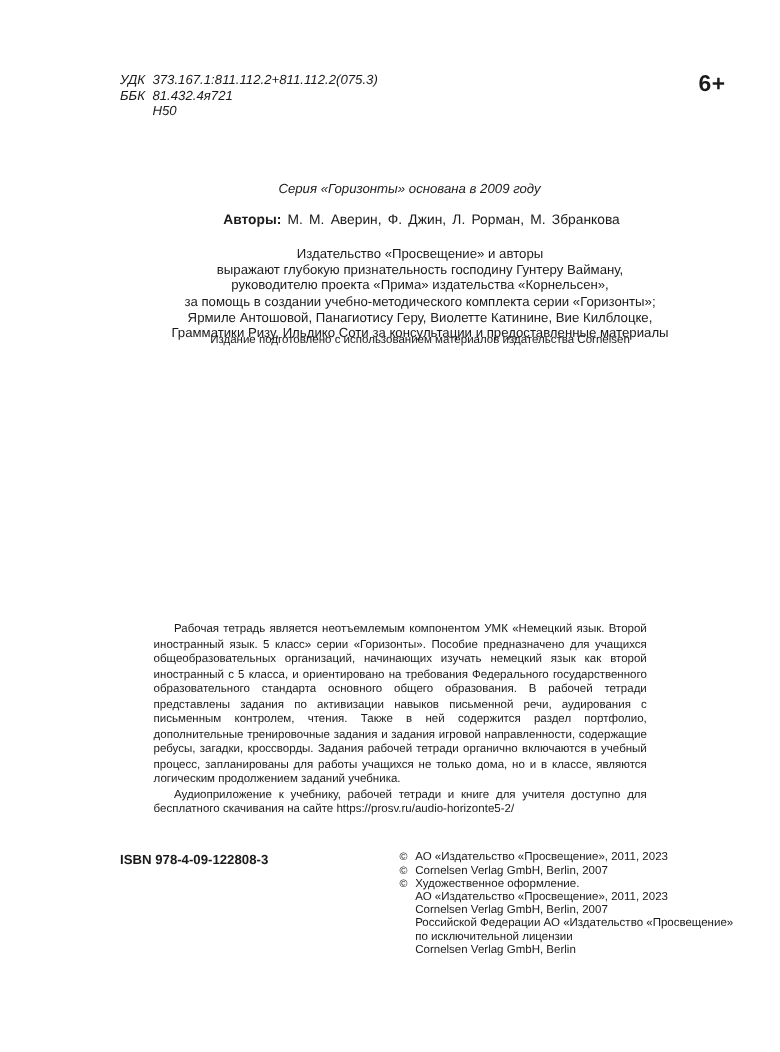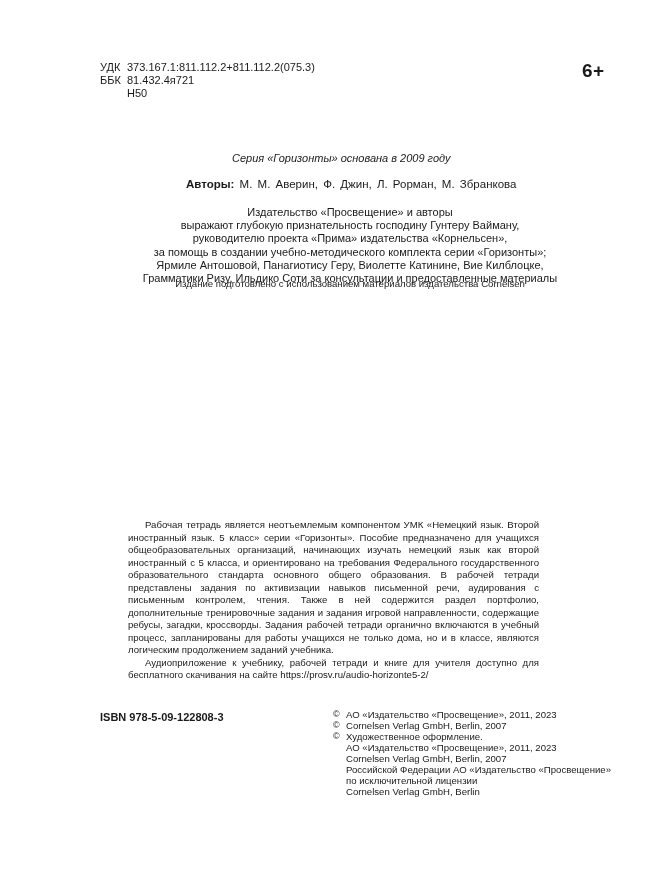--- a/index.html
+++ b/index.html
@@ -17,21 +17,21 @@
     }
     .abs { position: absolute; }
 
     
     .classif {
       left: 100px;
       top: 61px;
       font-size: 11px;
       line-height: 13px;
     }
-    .classif .row { display: flex; white-space: nowrap; }
+    .classif .row { display: flex; white-space: nowrap; font-style: italic; }
     .classif .lbl { width: 27px; }
     .age {
       left: 582px;
       top: 60px;
       font-size: 19px;
       font-weight: bold;
       letter-spacing: 0.5px;
     }
 
     .series {
@@ -153,21 +153,21 @@
 
 <div class="abs source">
   <div>Издание подготовлено с использованием материалов издательства Cornelsen</div>
 </div>
 
 <div class="abs annotation">
   <p>Рабочая тетрадь является неотъемлемым компонентом УМК «Немецкий язык. Второй иностранный язык. 5 класс» серии «Горизонты». Пособие предназначено для учащихся общеобразовательных организаций, начинающих изучать немецкий язык как второй иностранный с 5 класса, и ориентировано на требования Федерального государственного образовательного стандарта основного общего образования. В рабочей тетради представлены задания по активизации навыков письменной речи, аудирования с письменным контролем, чтения. Также в ней содержится раздел портфолио, дополнительные тренировочные задания и задания игровой направленности, содержащие ребусы, загадки, кроссворды. Задания рабочей тетради органично включаются в учебный процесс, запланированы для работы учащихся не только дома, но и в классе, являются логическим продолжением заданий учебника.</p>
   <p>Аудиоприложение к учебнику, рабочей тетради и книге для учителя доступно для бесплатного скачивания на сайте https://prosv.ru/audio-horizonte5-2/</p>
 </div>
 
-<div class="abs isbn">ISBN 978-5-09-122808-3</div>
+<div class="abs isbn">ISBN 978-4-09-122808-3</div>
 
 <div class="abs copyright">
   <div class="line">
     <span class="sym">©</span>
     <span>АО «Издательство «Просвещение», 2011, 2023</span>
   </div>
   <div class="line">
     <span class="sym">©</span>
     <span>Cornelsen Verlag GmbH, Berlin, 2007</span>
   </div>

